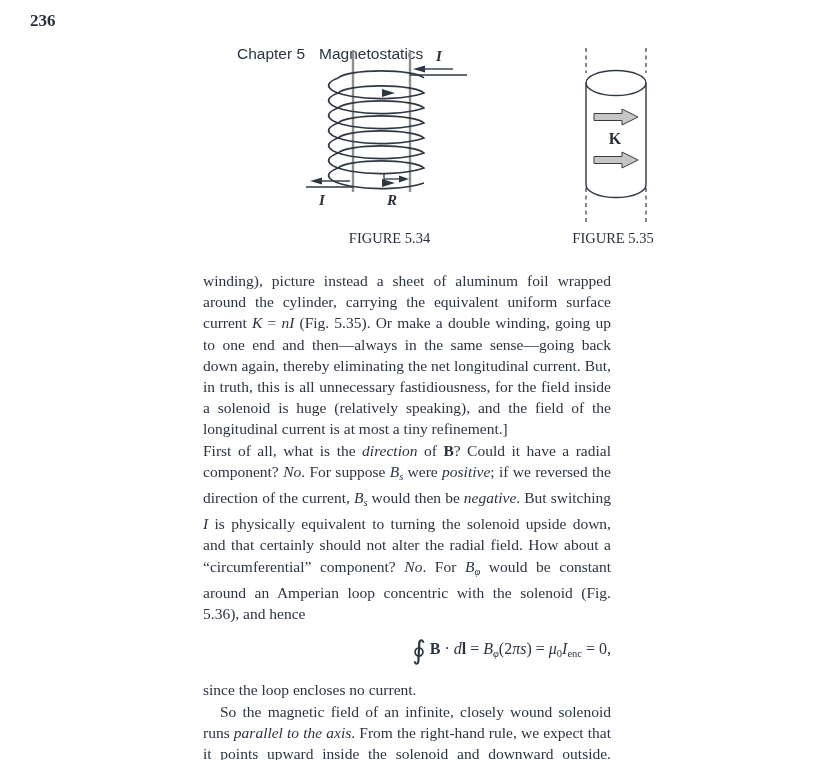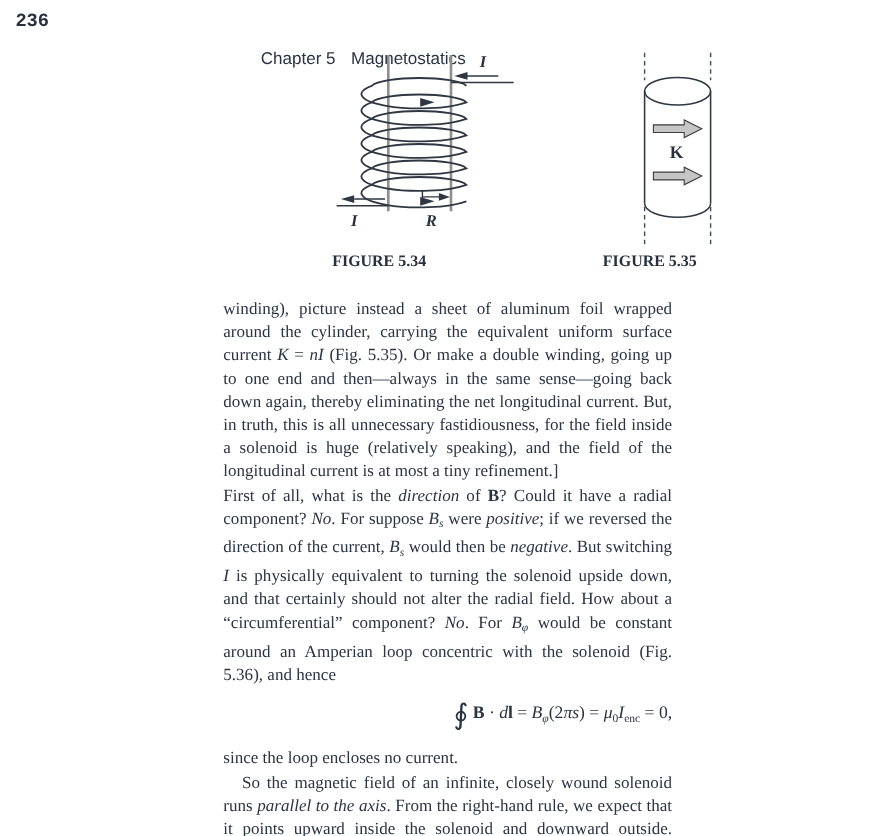--- a/index.html
+++ b/index.html
@@ -1,31 +1,31 @@
 <!DOCTYPE html>
 <html><head>
 <meta charset="utf-8">
 <style>
   html,body{margin:0;padding:0;}
   #page{
     position:relative; width:813px; height:760px; background:#ffffff;
     font-family:"Liberation Serif", serif; color:#2b3442; overflow:hidden;
   }
   
-  #page-number{position:absolute; left:14px; top:11px; font-family:Liberation Mono, monospace;
+  #page-number{position:absolute; left:30px; top:11px; font-family:Liberation Serif, serif;
     font-weight:bold; font-size:17px; color:#28303c;}
   #running-head{position:absolute; left:237px; top:13px; font-family:"Liberation Sans",sans-serif;
     font-size:15.5px; color:#2b3442;margin-top:32px;}
   #running-head .gap{display:inline-block; width:14px;}
   
   .fig{position:absolute;}
   #fig534{left:302px; top:45px;}
   #fig535{left:560px; top:45px;}
-  .caption{position:absolute; top:230px; font-weight:bold; font-size:14.5px; color:#28303c;
-    font-family:"Liberation Serif",serif;}
+  .caption{position:absolute; top:230px; font-weight:normal; font-size:14.5px; color:#28303c;
+    text-align:center; font-family:"Liberation Serif",serif;}
   #cap534{left:302px; width:175px;}
   #cap535{left:548px; width:130px;}
   svg text{font-family:"Liberation Serif",serif; fill:#28303c;}
   .figlabel{font-style:italic; font-size:15px; font-weight:bold;}
   .klabel{font-weight:bold; font-size:16px;}
   
   #text-column{position:absolute; left:203px; top:270px; width:408px;
     font-size:15.5px; line-height:21.2px; text-align:justify;}
   .body-p{margin:0; padding:0; text-indent:0;}
   .body-p.indent{text-indent:17px;}

